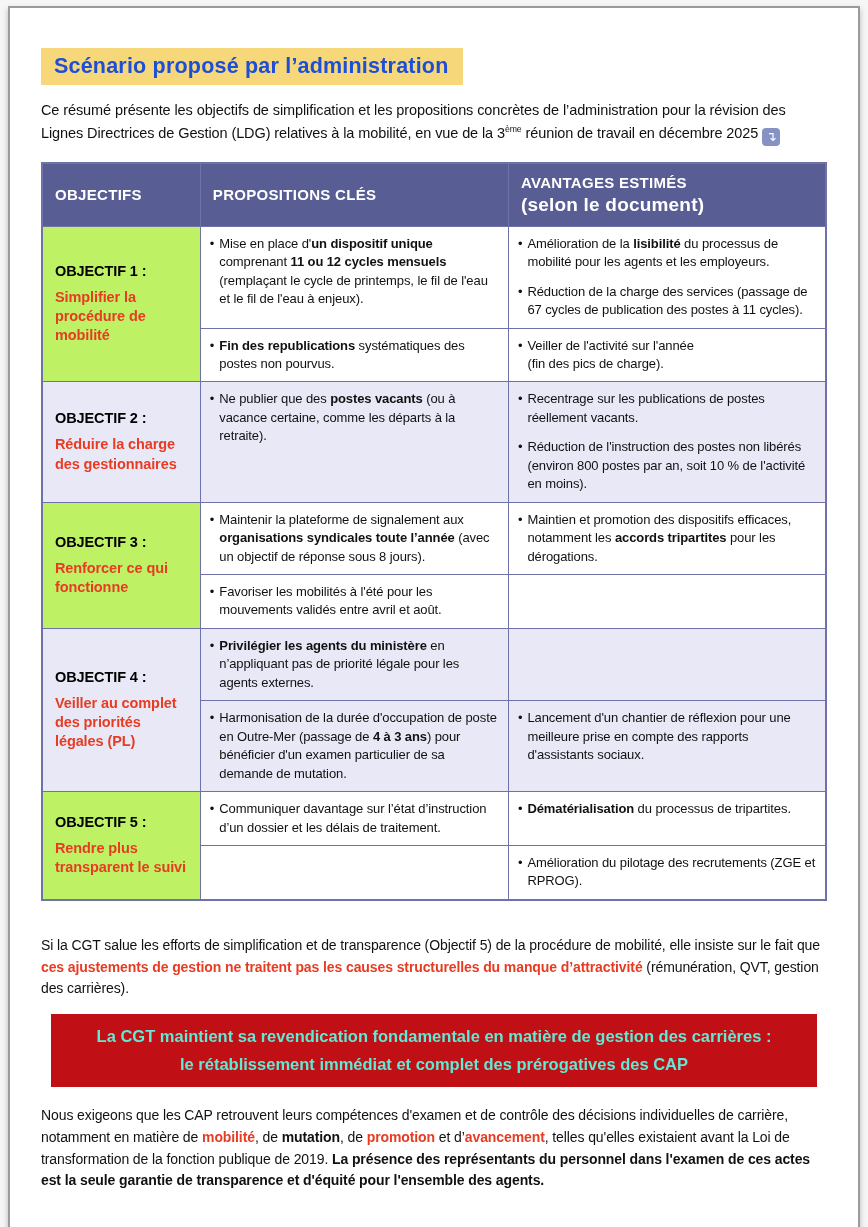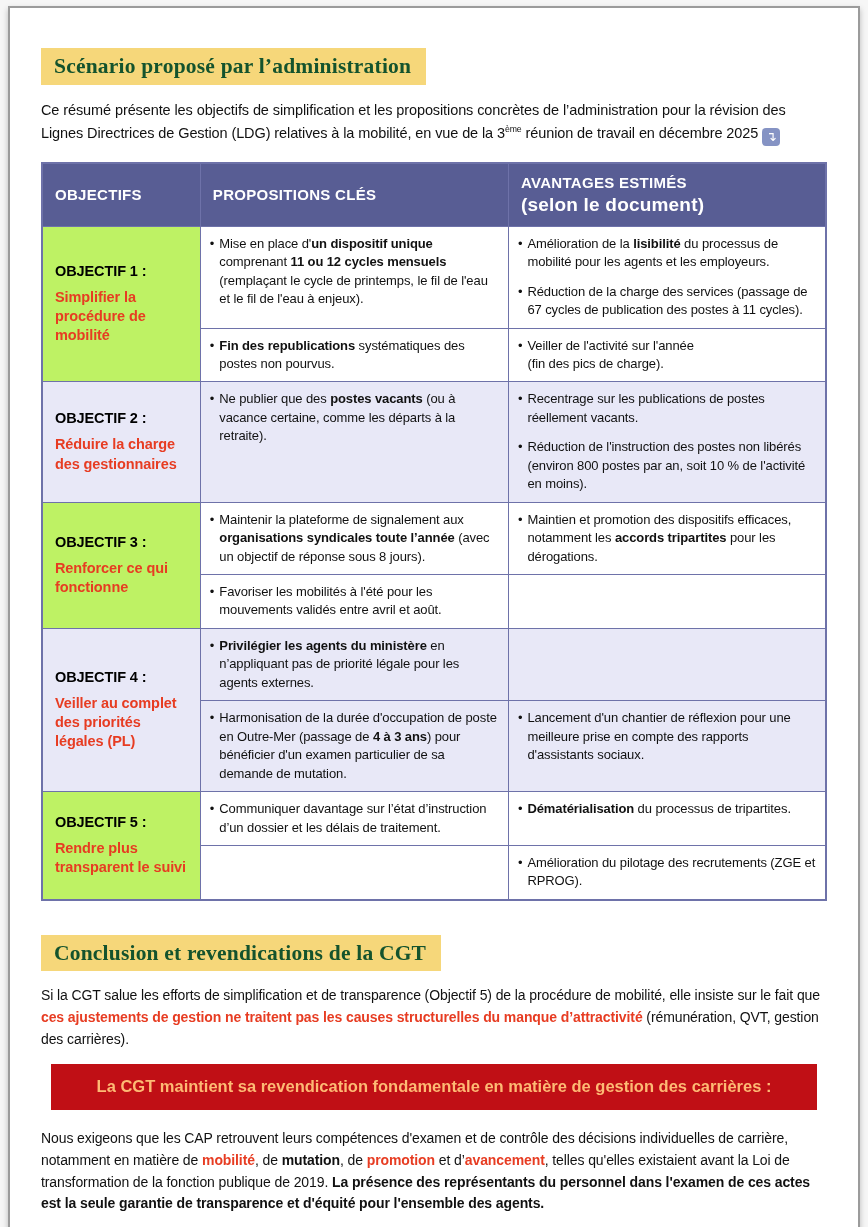--- a/index.html
+++ b/index.html
@@ -7,21 +7,21 @@
     --yellow:#f6d77a; --tborder:#6e72a9;
   }
   *{box-sizing:border-box;}
   body{margin:0; background:#f6f6f6; font-family:"Liberation Sans", sans-serif; color:#111;}
   .page{background:#fff; margin:6px 8px 0 8px; border:2px solid #9b9b9b;
         box-shadow:0 3px 6px rgba(0,0,0,.25); min-height:1197px;}
   .content{padding:40px 31px 24px 31px;}
 
   h1.sec{margin:0 0 14px 0; font-size:21.5px; line-height:1;}
   h1.sec .hl{background:var(--yellow); display:inline-block; padding:8px 15px 7px 13px;
-             font-weight:700; letter-spacing:.2px; color:#14532d;font-family:Liberation Serif, serif;}
+             font-weight:700; letter-spacing:.2px; color:#1d4ed8;}
 
   .intro{font-size:14.5px; line-height:1.6; margin:12px 0 16px 0; letter-spacing:-.1px;}
   sup{font-size:.6em;}
   .arrow-chip{display:inline-block; width:18px; height:18px; background:#8593c4; color:#fff;
               border-radius:4px; text-align:center; line-height:17px; font-size:13px;
               vertical-align:-3px; font-family:"DejaVu Sans", sans-serif;}
 
   table.obj{border-collapse:collapse; width:100%; border:2px solid var(--tborder); margin-bottom:34px;}
   table.obj th, table.obj td{border:1px solid var(--tborder);}
   thead th{background:var(--hpurple); color:#fff; text-align:left; vertical-align:middle;
@@ -33,21 +33,21 @@
   .content-cell{vertical-align:top; padding:8px 9px; font-size:13px; line-height:1.42;
                 background:#fff; letter-spacing:-.1px;}
   tr.shaded td{background:var(--lav);}
   .bullet{display:flex; gap:5px;}
   .bullet + .bullet{margin-top:11px;}
   .dot{flex:0 0 auto;}
   .b{font-weight:700;}
   .red{color:var(--red);}
 
   .para{font-size:14px; line-height:1.55; margin:12px 0 14px 0; letter-spacing:-.1px;}
-  .banner{background:var(--bred); color:#fdba74; text-align:center; font-weight:700;
+  .banner{background:var(--bred); color:#5eead4; text-align:center; font-weight:700;
           font-size:16.5px; line-height:1.68; padding:9px 18px; margin:4px 10px 18px 10px;}
 </style>
 </head>
 <body>
 
 <div class="page">
   <div class="content">
 
     <h1 class="sec"><span class="hl">Scénario proposé par l’administration</span></h1>
 
@@ -205,22 +205,21 @@
             <td class="content-cell" style="height: 47px;">
               <div class="bullet">
                 <span class="dot">•</span>
                 <span class="btxt"><span>Amélioration du pilotage des recrutements (ZGE et RPROG).</span></span>
               </div>
             </td>
           </tr>
         </tbody>
     </table>
 
-    <h1 class="sec"><span class="hl">Conclusion et revendications de la CGT</span></h1>
 
     <p class="para"><span>Si la CGT salue les efforts de simplification et de transparence (Objectif 5) de la procédure de mobilité, elle insiste sur le fait que </span><span class="b red">ces ajustements de gestion ne traitent pas les causes structurelles du manque d’attractivité</span><span> (rémunération, QVT, gestion des carrières).</span></p>
 
-    <div class="banner"><span>La CGT maintient sa revendication fondamentale en matière de gestion des carrières :</span><br></div>
+    <div class="banner"><span>La CGT maintient sa revendication fondamentale en matière de gestion des carrières :</span><br><span>le rétablissement immédiat et complet des prérogatives des CAP</span></div>
 
     <p class="para"><span>Nous exigeons que les CAP retrouvent leurs compétences d'examen et de contrôle des décisions individuelles de carrière, notamment en matière de </span><span class="b red">mobilité</span><span>, de </span><span class="b">mutation</span><span>, de </span><span class="b red">promotion</span><span> et d’</span><span class="b red">avancement</span><span>, telles qu'elles existaient avant la Loi de transformation de la fonction publique de 2019. </span><span class="b">La présence des représentants du personnel dans l'examen de ces actes est la seule garantie de transparence et d'équité pour l'ensemble des agents.</span></p>
 
   </div>
 </div>
 
 </body></html>

